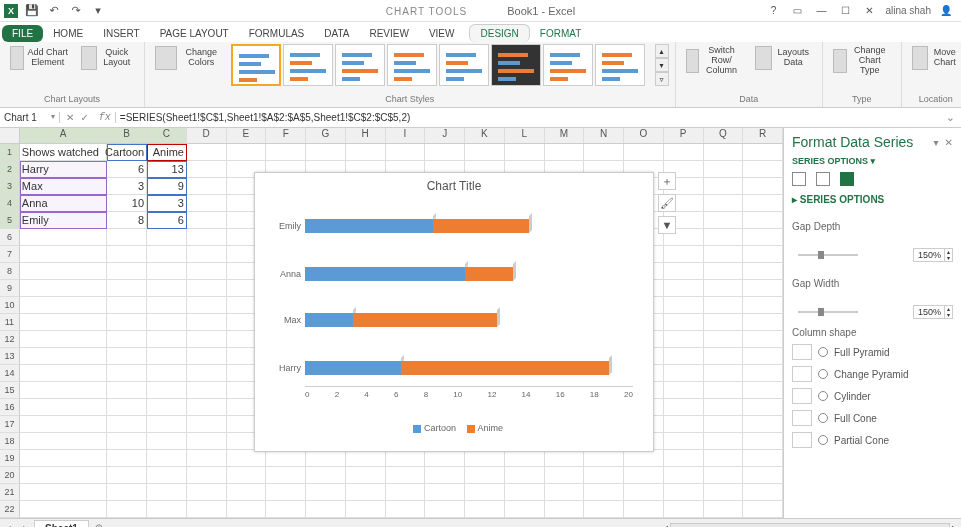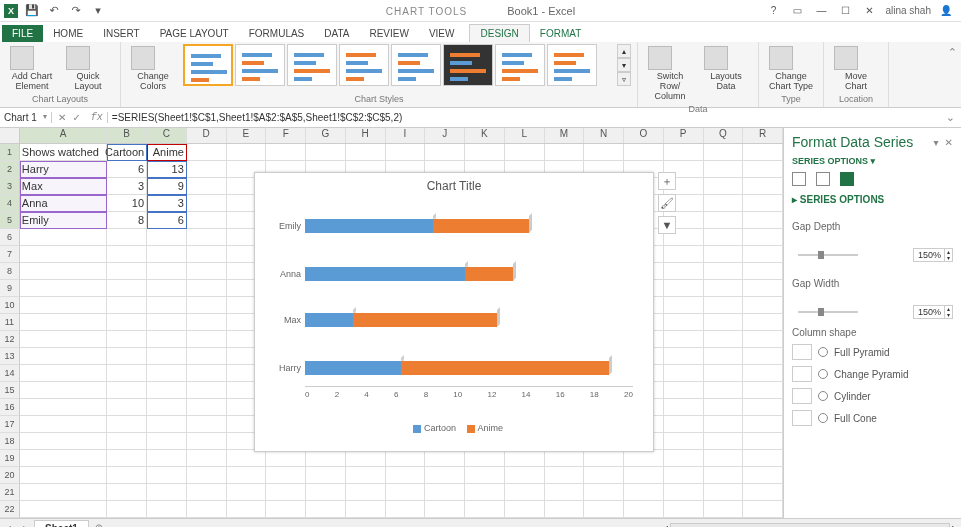--- a/index.html
+++ b/index.html
@@ -12,51 +12,51 @@
 .titlebar .excel-icon { background: #217346; color: #fff; font-weight: bold; font-size: 9px; width: 14px; height: 14px; display: flex; align-items: center; justify-content: center; }
 .titlebar .center-group { position: absolute; left: 50%; transform: translateX(-50%); display: flex; align-items: flex-end; gap: 40px; }
 .titlebar .chart-tools { color: #888; font-size: 10px; letter-spacing: 1px; }
 .titlebar .book-title { font-size: 11px; color: #666; }
 .titlebar .right-group { margin-left: auto; display: flex; align-items: center; gap: 8px; padding-right: 6px; }
 .titlebar .win-btn { width: 16px; height: 14px; display: flex; align-items: center; justify-content: center; font-size: 10px; color: #555; }
 .titlebar .user-name { font-size: 10px; color: #666; }
 
 
 .ribbon-tabs { height: 20px; display: flex; align-items: flex-end; padding-left: 2px; background: #fff; }
-.ribbon-tabs .tab { padding: 3px 10px; font-size: 10px; color: #444; text-transform: uppercase; cursor: pointer; }
+.ribbon-tabs .tab { padding: 3px 10px; font-size: 10px; color: #444; text-transform: uppercase; cursor: pointer; border-radius: 6px; }
 .ribbon-tabs .tab.file { background: #217346; color: #fff; }
 .ribbon-tabs .tab.active { background: #f5f5f5; border: 1px solid #ccc; border-bottom: none; color: #217346; }
 .ribbon-tabs .tab.context { color: #217346; }
 .ribbon-tabs .spacer { margin-left: 5px; }
 
 
 .ribbon { height: 66px; background: #f5f5f5; border-bottom: 1px solid #ccc; display: flex; }
 .ribbon-group { border-right: 1px solid #ddd; padding: 2px 6px; display: flex; flex-direction: column; justify-content: space-between; }
 .ribbon-group .group-label { font-size: 9px; color: #777; text-align: center; padding-bottom: 1px; }
 .ribbon-group .group-body { display: flex; gap: 4px; align-items: flex-start; flex: 1; }
-.ribbon-btn { display: flex; flex-direction: column; align-items: flex-start; padding: 2px 4px; font-size: 9px; color: #444; gap: 2px; cursor: pointer; }
+.ribbon-btn { display: flex; flex-direction: row; align-items: center; padding: 2px 4px; font-size: 9px; color: #444; gap: 2px; cursor: pointer; }
 .ribbon-btn .ico { width: 24px; height: 24px; background: #ddd; border: 1px solid #bbb; }
 .ribbon-btn .lbl { text-align: center; line-height: 1.1; max-width: 44px; }
 
 .chart-style-gallery { display: flex; gap: 2px; flex-wrap: wrap; width: 430px; }
 .chart-style-item { width: 50px; height: 42px; border: 1px solid #ccc; background: #fff; position: relative; cursor: pointer; }
 .chart-style-item.selected { border: 2px solid #f5a623; }
 .chart-style-item .bar { position: absolute; height: 4px; background: #5b9bd5; }
 .chart-style-item .bar2 { background: #ed7d31; }
 .chart-style-item.dark { background: #333; }
 .chart-style-item .b1 { top: 8px; left: 6px; width: 30px; }
 .chart-style-item .b2 { top: 16px; left: 6px; width: 22px; }
 .chart-style-item .b3 { top: 24px; left: 6px; width: 36px; }
 .chart-style-item .b4 { top: 32px; left: 6px; width: 18px; }
 .style-scroll { display: flex; flex-direction: column; width: 14px; }
 .style-scroll div { width: 14px; height: 14px; border: 1px solid #ccc; background: #f0f0f0; font-size: 8px; display: flex; align-items: center; justify-content: center; }
 
 
 .formula-bar { height: 20px; display: flex; align-items: center; border-bottom: 1px solid #ccc; background: #fff; }
-.name-box { width: 52px; border-right: 1px solid #ccc; padding: 0 4px; font-size: 10px; display: flex; }
+.name-box { width: 60px; border-right: 1px solid #ccc; padding: 0 4px; font-size: 10px; display: flex; }
 .name-box .dd { margin-left: auto; font-size: 8px; color: #888; }
 .fx-btns { display: flex; gap: 6px; padding: 0 6px; }
 .fx-btns span { font-size: 10px; color: #888; }
 .fx-lbl { font-style: italic; color: #888; font-size: 10px; padding: 0 4px; border-right: 1px solid #ccc; font-family: Liberation Mono, monospace; }
 .formula-input { flex: 1; padding: 0 4px; font-size: 10px; }
 
 
 .workspace { display: flex; height: 390px; }
 .sheet-area { flex: 1; position: relative; overflow: hidden; }
 
@@ -898,20 +898,25 @@
     <div class="radio-row">
         <div class="shp"></div>
         <span class="radio"></span>
         <span class="radio-lbl">Cylinder</span>
       </div>
     <div class="radio-row">
         <div class="shp"></div>
         <span class="radio"></span>
         <span class="radio-lbl">Full Cone</span>
       </div>
+    <div class="radio-row">
+        <div class="shp"></div>
+        <span class="radio"></span>
+        <span class="radio-lbl">Partial Cone</span>
+      </div>
   </div>
 </div>
 
 <div class="sheet-tabs">
   <span class="nav">◂</span>
   <span class="nav">▸</span>
   <div class="tab">Sheet1</div>
   <span class="add">⊕</span>
   <div class="hscroll">
     <span>◂</span>

